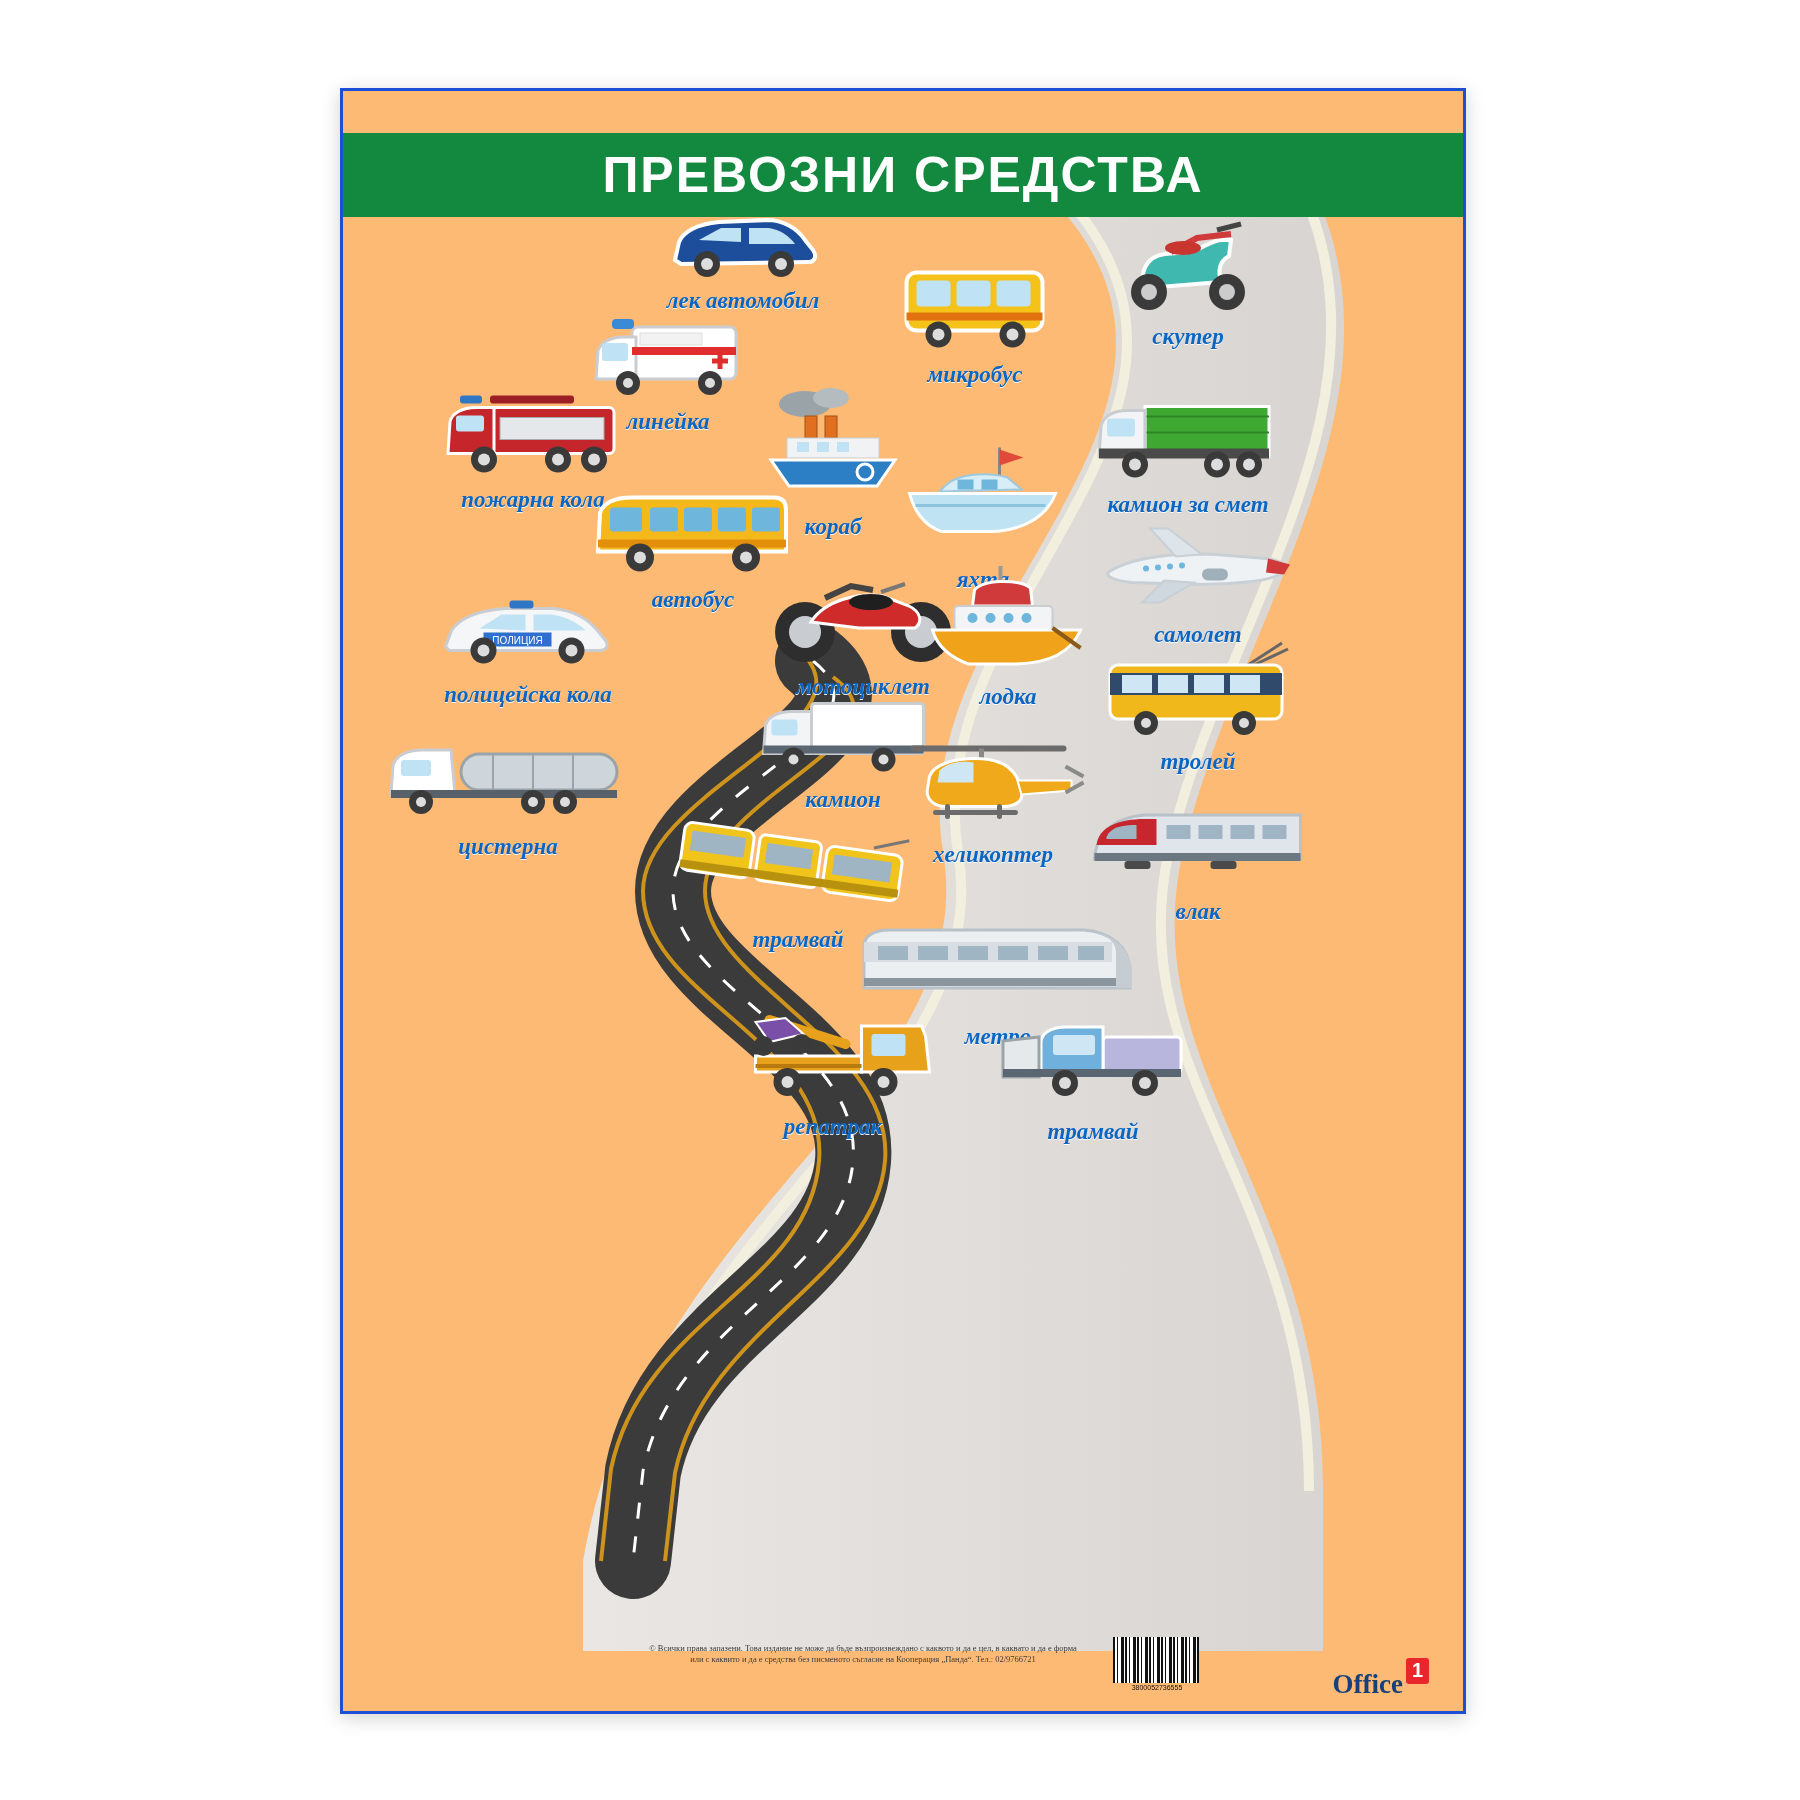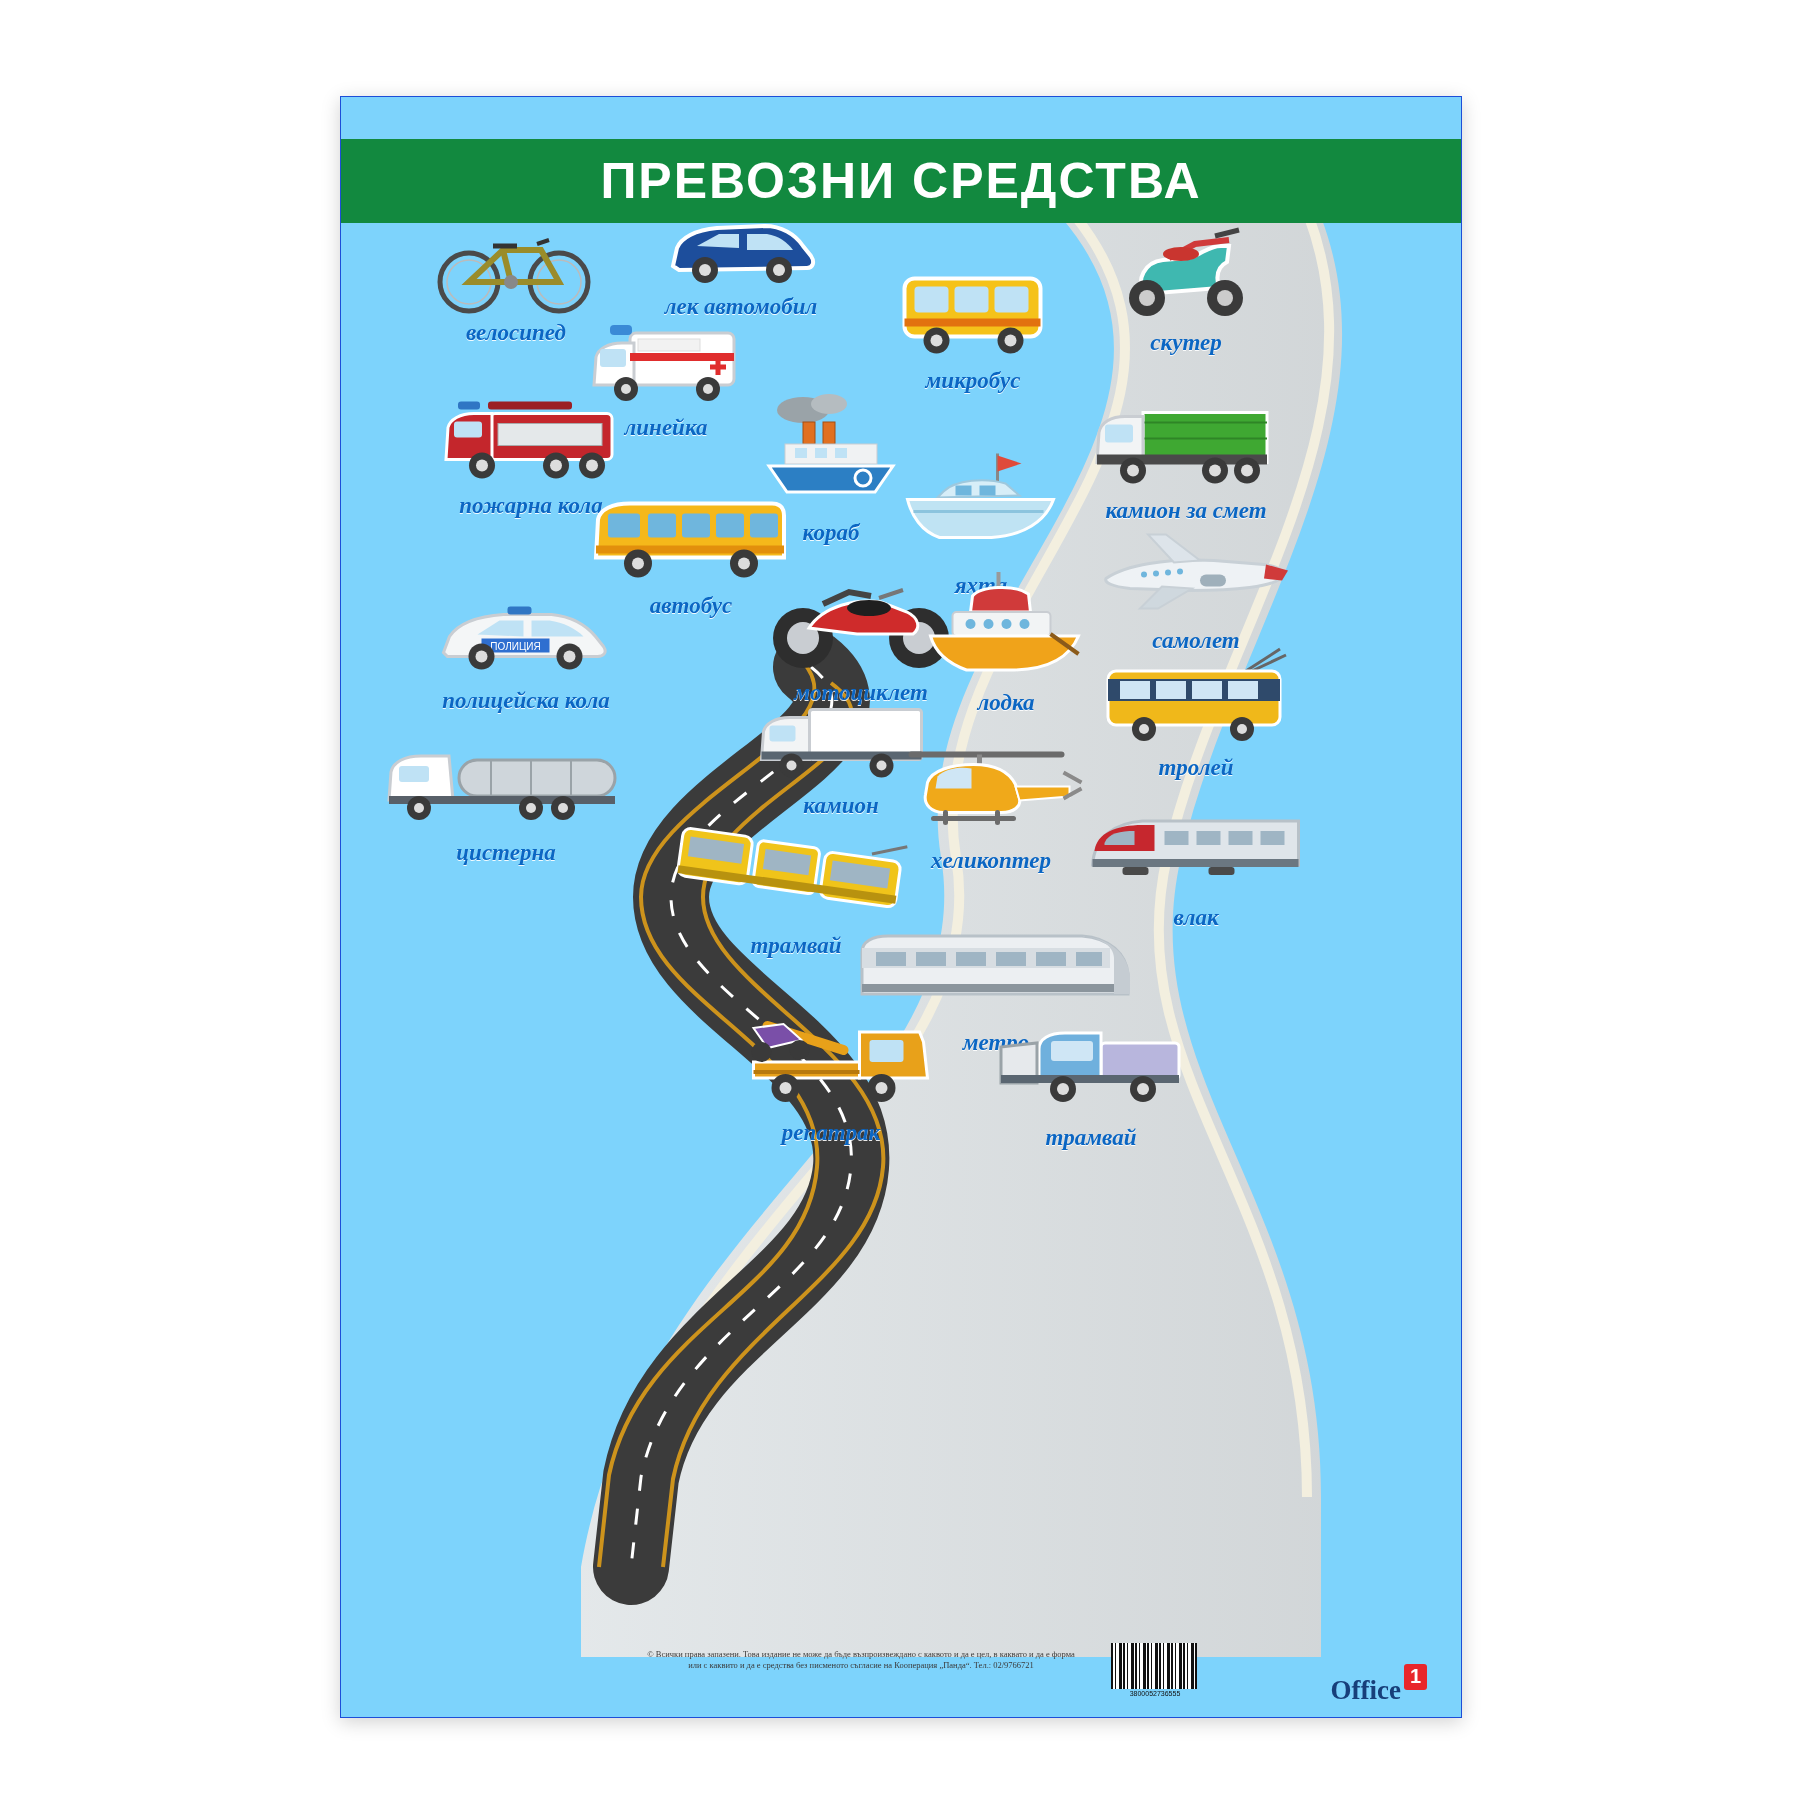--- a/index.html
+++ b/index.html
@@ -16,25 +16,25 @@
     position: relative;
     width: 1800px;
     height: 1800px;
     background: #ffffff;
   }
 
   
   .poster {
     position: absolute;
     left: 340px;
-    top: 96px;
+    top: 88px;
     width: 1120px;
     height: 1620px;
-    background: #7dd3fc;
-    border: 1px solid #1d4ed8;
+    background: #fdba74;
+    border: 3px solid #1d4ed8;
     box-shadow: 0 4px 18px rgba(0,0,0,0.18);
     overflow: hidden;
   }
 
   
   .ribbon-layer {
     position: absolute;
     inset: 0;
     overflow: hidden;
   }
@@ -180,34 +180,20 @@
         <path d="M490 586 C 578 650, 362 704, 362 800 C 362 892, 552 952, 542 1070 C 532 1188, 362 1236, 332 1382 L 322 1470" fill="none" stroke="#e8a317" stroke-width="4" opacity="0.85"></path>
       </svg>
     </div>
 
     <div class="title-bar">
       <span class="title-text">ПРЕВОЗНИ СРЕДСТВА</span>
     </div>
 
     <div class="items-layer">
 
-      <div class="item" style="left:175px; top:185px;">
-        <svg class="art" width="170" height="100" viewBox="0 0 170 100">
-          <circle cx="38" cy="64" r="29" fill="none" stroke="#4a4a4a" stroke-width="5"></circle>
-          <circle cx="128" cy="64" r="29" fill="none" stroke="#4a4a4a" stroke-width="5"></circle>
-          <circle cx="38" cy="64" r="22" fill="none" stroke="#bbb" stroke-width="1.5"></circle>
-          <circle cx="128" cy="64" r="22" fill="none" stroke="#bbb" stroke-width="1.5"></circle>
-          <path d="M38 64 L72 32 L110 32 L128 64 L80 64 Z" fill="none" stroke="#9a8c2a" stroke-width="6"></path>
-          <path d="M80 64 L72 32" stroke="#9a8c2a" stroke-width="6" fill="none"></path>
-          <path d="M62 28 L86 28" stroke="#333" stroke-width="5"></path>
-          <path d="M106 26 L118 22" stroke="#333" stroke-width="4"></path>
-          <circle cx="80" cy="64" r="7" fill="#888"></circle>
-        </svg>
-        <span class="label">велосипед</span>
-      </div>
 
       <div class="item" style="left:400px; top:165px;">
         <svg class="art" width="160" height="88" viewBox="0 0 160 88">
           <path d="M12 62 L16 44 C20 34 34 26 56 24 L104 22 C120 22 134 30 142 42 L150 52 C154 58 152 64 146 64 L18 66 Z" fill="#1d4e9c" stroke="#fff" stroke-width="4"></path>
           <path d="M36 42 L58 30 L78 30 L78 44 Z" fill="#bfe2f5"></path>
           <path d="M86 30 L106 30 C118 32 126 38 132 46 L86 46 Z" fill="#bfe2f5"></path>
           <circle cx="44" cy="66" r="13" fill="#3a3a3a"></circle>
             <circle cx="44" cy="66" r="6" fill="#ddd"></circle>
           <circle cx="118" cy="66" r="13" fill="#3a3a3a"></circle>
             <circle cx="118" cy="66" r="6" fill="#ddd"></circle>

